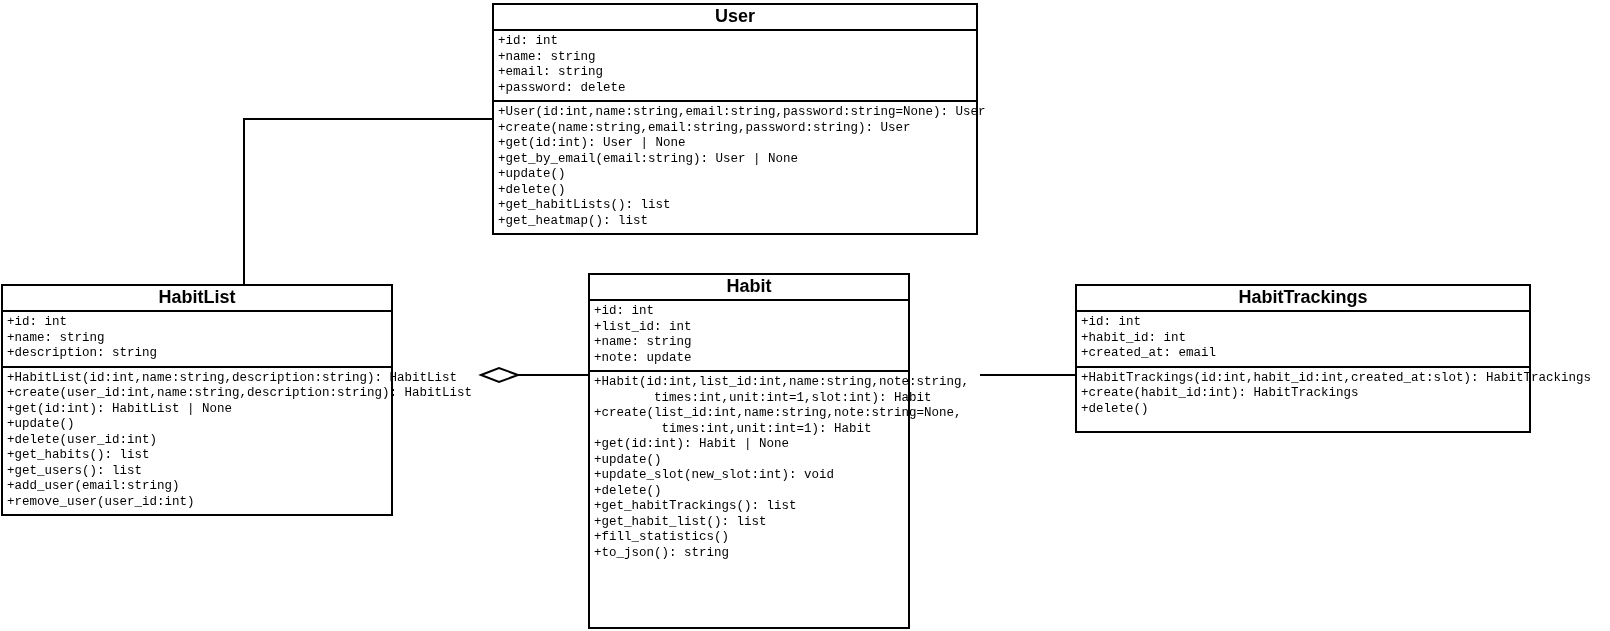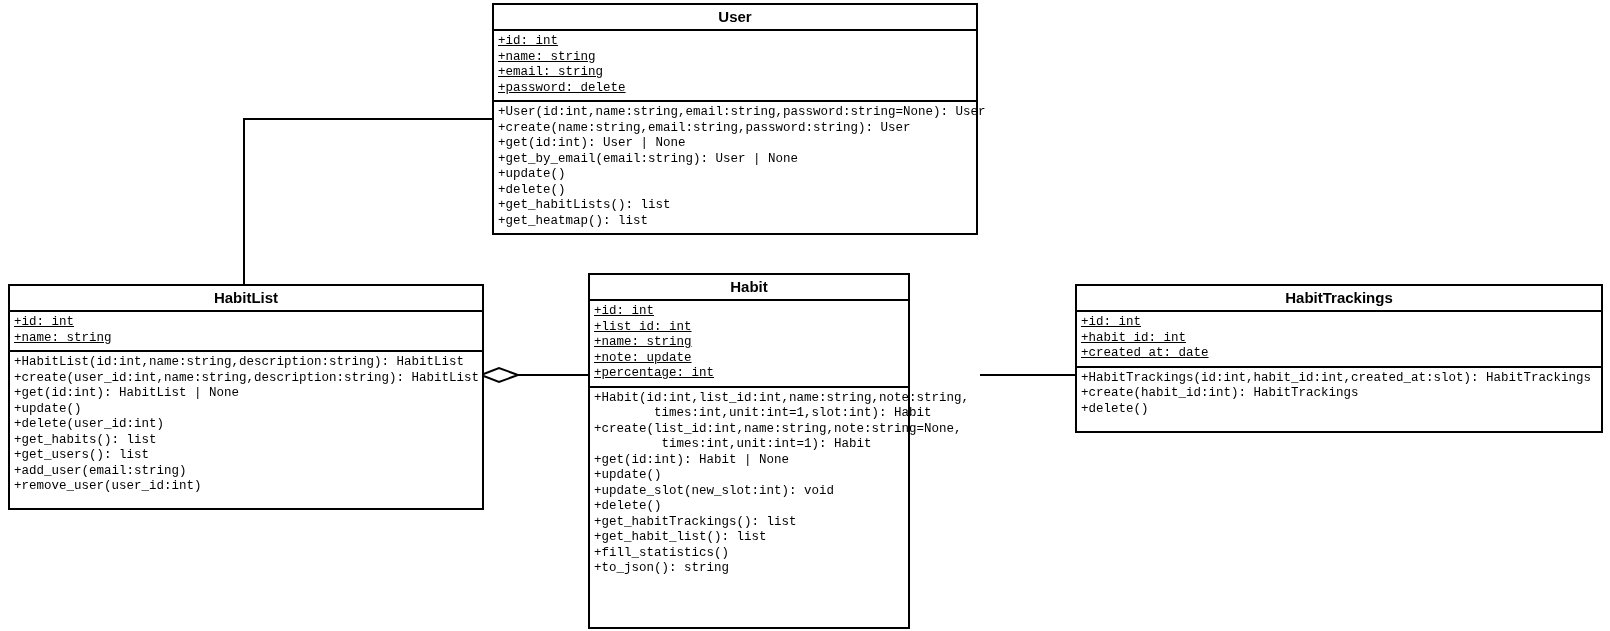--- a/index.html
+++ b/index.html
@@ -13,69 +13,69 @@
   .connectors{position:absolute;left:0;top:0;}
   .uml-class{
     position:absolute;
     background:#ffffff;
     border:2px solid #000000;
     box-sizing:border-box;
   }
   .uml-title{
     font-family:"Liberation Sans",sans-serif;
     font-weight:bold;
-    font-size:15px;
+    font-size:18px;
     line-height:17px;
     text-align:center;
     color:#000000;
     padding:3px 2px 4px 2px;
     border-bottom:2px solid #000000;
     white-space:nowrap;
   }
   .uml-section{
     font-family:"Liberation Mono",monospace;
     font-size:12.5px;
     line-height:15.5px;
     color:#000000;
     padding:3px 0 4px 4px;
     white-space:pre;
     overflow:visible;
   }
-  .uml-attrs{border-bottom:2px solid #000000;text-decoration:underline;}
+  .uml-attrs{border-bottom:2px solid #000000;}
   .member-line{white-space:pre;}
 </style>
 </head>
 <body>
 
 <div id="stage">
 
   <svg class="connectors" width="1610" height="631" viewBox="0 0 1610 631" shape-rendering="crispEdges">
     <path d="M 492 119 L 244 119 L 244 284" fill="none" stroke="#000000" stroke-width="2"></path>
     <line x1="517" y1="375" x2="590" y2="375" stroke="#000000" stroke-width="2"></line>
     <polygon points="481,375 499,368 518,375 499,382" fill="#ffffff" stroke="#000000" stroke-width="2" shape-rendering="auto"></polygon>
     <line x1="980" y1="375" x2="1077" y2="375" stroke="#000000" stroke-width="2"></line>
   </svg>
 
   <div class="uml-class" style="left:492px;top:3px;width:486px;min-height:220px;">
     <div class="uml-title">User</div>
     <div class="uml-section uml-attrs"><div class="member-line">+id: int</div><div class="member-line">+name: string</div><div class="member-line">+email: string</div><div class="member-line">+password: delete</div></div>
     <div class="uml-section uml-methods"><div class="member-line">+User(id:int,name:string,email:string,password:string=None): User</div><div class="member-line">+create(name:string,email:string,password:string): User</div><div class="member-line">+get(id:int): User | None</div><div class="member-line">+get_by_email(email:string): User | None</div><div class="member-line">+update()</div><div class="member-line">+delete()</div><div class="member-line">+get_habitLists(): list</div><div class="member-line">+get_heatmap(): list</div></div>
   </div>
 
-  <div class="uml-class" style="left:1px;top:284px;width:476px;min-height:226px;margin-left:7px;">
+  <div class="uml-class" style="left:1px;top:284px;width:392px;min-height:226px;">
     <div class="uml-title">HabitList</div>
-    <div class="uml-section uml-attrs"><div class="member-line">+id: int</div><div class="member-line">+name: string</div></div>
+    <div class="uml-section uml-attrs"><div class="member-line">+id: int</div><div class="member-line">+name: string</div><div class="member-line">+description: string</div></div>
     <div class="uml-section uml-methods"><div class="member-line">+HabitList(id:int,name:string,description:string): HabitList</div><div class="member-line">+create(user_id:int,name:string,description:string): HabitList</div><div class="member-line">+get(id:int): HabitList | None</div><div class="member-line">+update()</div><div class="member-line">+delete(user_id:int)</div><div class="member-line">+get_habits(): list</div><div class="member-line">+get_users(): list</div><div class="member-line">+add_user(email:string)</div><div class="member-line">+remove_user(user_id:int)</div></div>
   </div>
 
   <div class="uml-class" style="left:588px;top:273px;width:322px;min-height:356px;">
     <div class="uml-title">Habit</div>
-    <div class="uml-section uml-attrs"><div class="member-line">+id: int</div><div class="member-line">+list_id: int</div><div class="member-line">+name: string</div><div class="member-line">+note: update</div><div class="member-line">+percentage: int</div></div>
+    <div class="uml-section uml-attrs"><div class="member-line">+id: int</div><div class="member-line">+list_id: int</div><div class="member-line">+name: string</div><div class="member-line">+note: update</div></div>
     <div class="uml-section uml-methods"><div class="member-line">+Habit(id:int,list_id:int,name:string,note:string,</div><div class="member-line">        times:int,unit:int=1,slot:int): Habit</div><div class="member-line">+create(list_id:int,name:string,note:string=None,</div><div class="member-line">         times:int,unit:int=1): Habit</div><div class="member-line">+get(id:int): Habit | None</div><div class="member-line">+update()</div><div class="member-line">+update_slot(new_slot:int): void</div><div class="member-line">+delete()</div><div class="member-line">+get_habitTrackings(): list</div><div class="member-line">+get_habit_list(): list</div><div class="member-line">+fill_statistics()</div><div class="member-line">+to_json(): string</div></div>
   </div>
 
-  <div class="uml-class" style="left:1075px;top:284px;width:528px;min-height:149px;">
+  <div class="uml-class" style="left:1075px;top:284px;width:456px;min-height:149px;">
     <div class="uml-title">HabitTrackings</div>
-    <div class="uml-section uml-attrs"><div class="member-line">+id: int</div><div class="member-line">+habit_id: int</div><div class="member-line">+created_at: date</div></div>
+    <div class="uml-section uml-attrs"><div class="member-line">+id: int</div><div class="member-line">+habit_id: int</div><div class="member-line">+created_at: email</div></div>
     <div class="uml-section uml-methods"><div class="member-line">+HabitTrackings(id:int,habit_id:int,created_at:slot): HabitTrackings</div><div class="member-line">+create(habit_id:int): HabitTrackings</div><div class="member-line">+delete()</div></div>
   </div>
 
 </div>
 
 </body></html>

